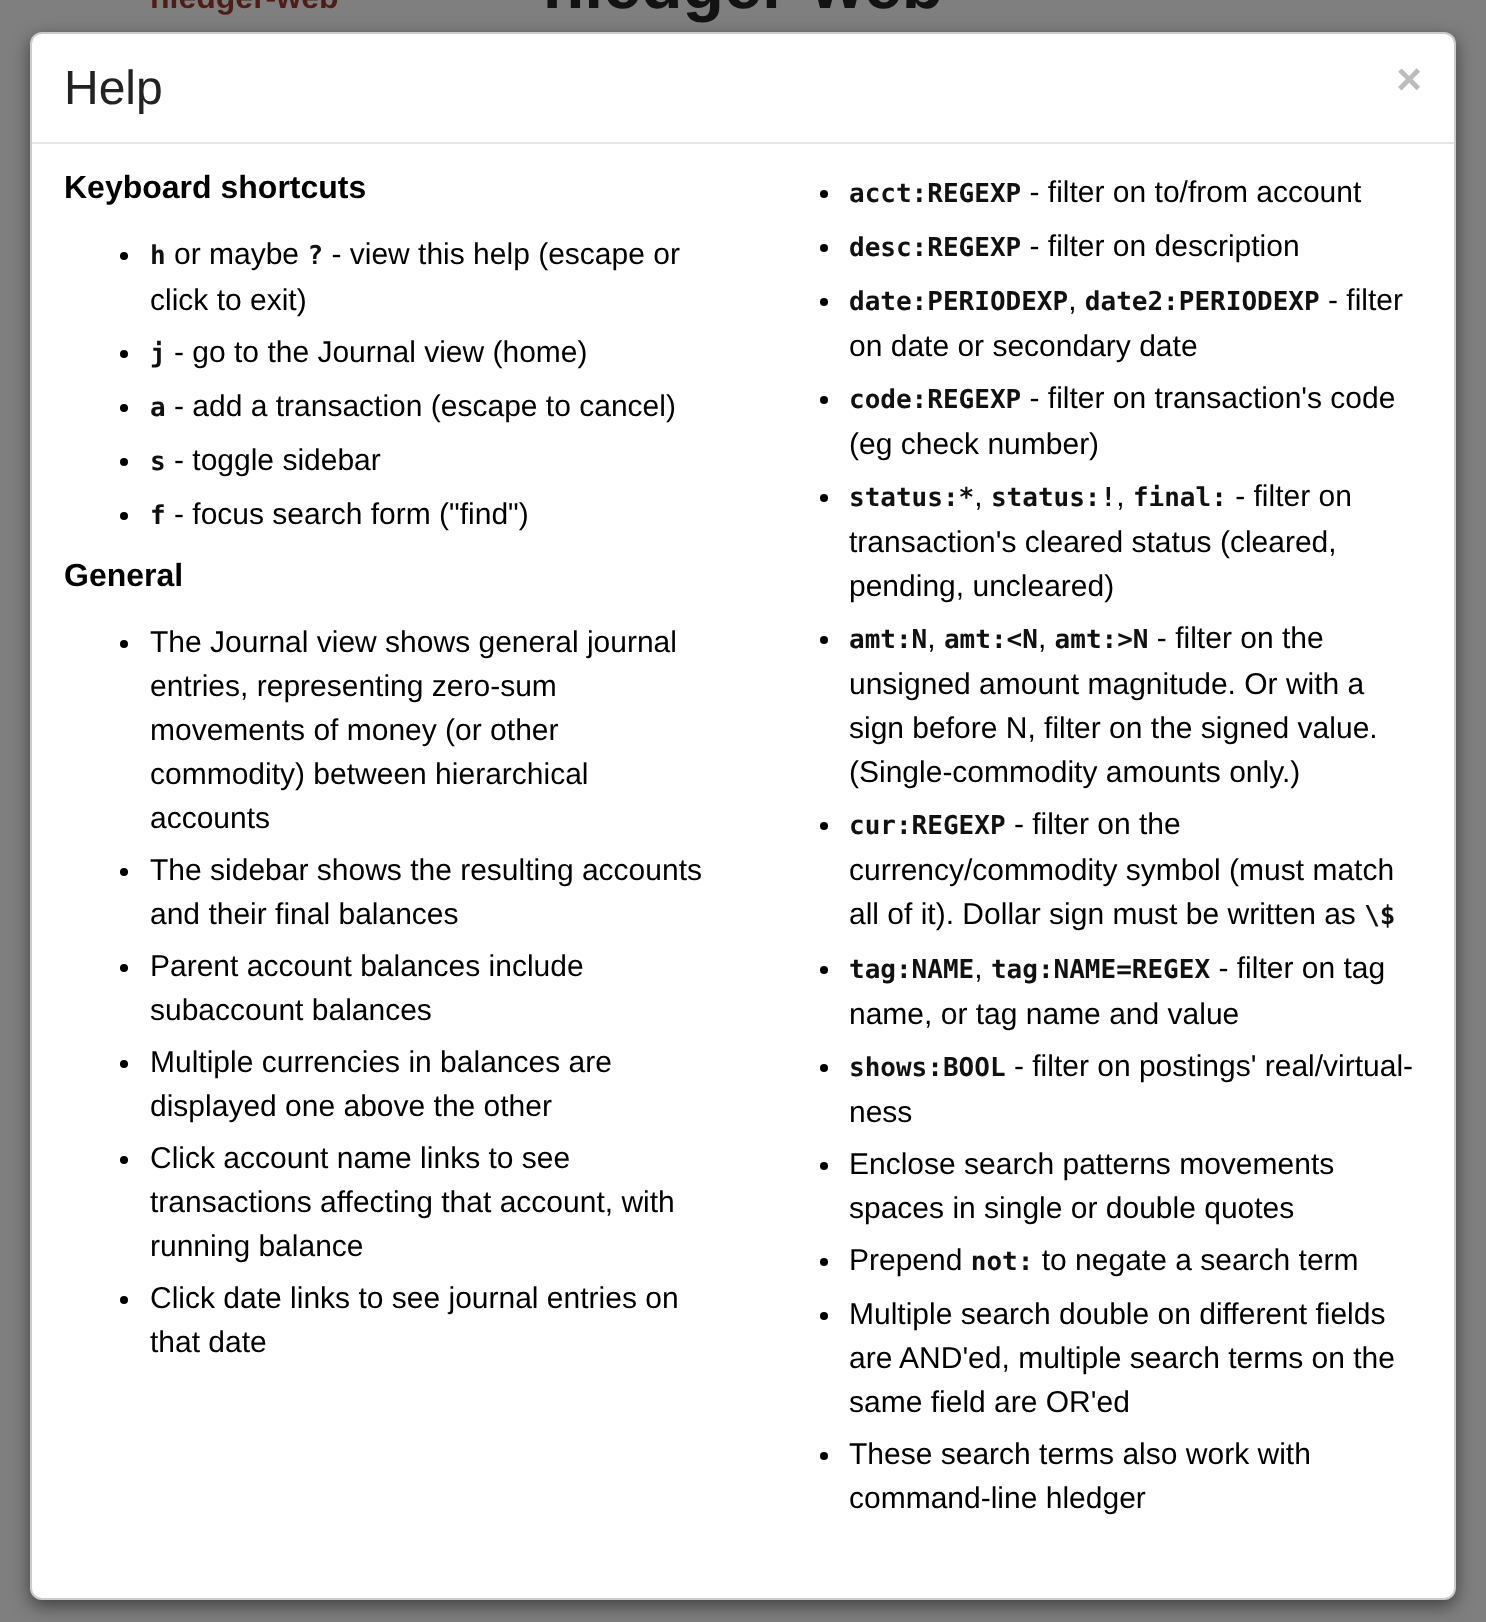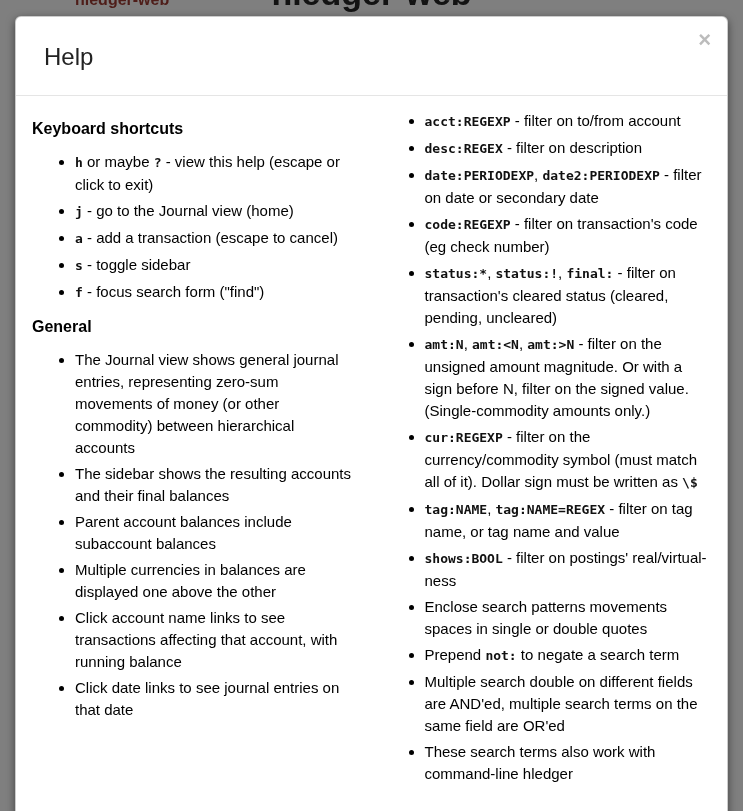--- a/index.html
+++ b/index.html
@@ -22,31 +22,31 @@
   }
   .backdrop { position: absolute; inset: 0; background: rgba(0,0,0,0.5); }
 
   
   .modal-dialog { position: absolute; left: 15px; top: 16px; width: 713px; }
   .modal-content {
     background: #fff; border: 1px solid rgba(0,0,0,0.2); border-radius: 6px;
     box-shadow: 0 3px 9px rgba(0,0,0,0.5); min-height: 777px; overflow: hidden;
   }
   .modal-header { position: relative; padding: 13px 16px 11px; border-bottom: 1px solid #e5e5e5; }
-  .modal-title { margin: 12px; font-size: 24px; font-weight: normal; color: #222; line-height: 1.25; }
+  .modal-title { margin: 0; font-size: 24px; font-weight: normal; color: #222; line-height: 1.25; }
   .close {
     position: absolute; top: 8px; right: 10px; background: none; border: 0;
     font-size: 22px; font-weight: bold; color: #bcbcbc; cursor: pointer;
     line-height: 1; padding: 4px 6px; font-family: inherit;
   }
 
   .modal-body { display: flex; align-items: flex-start; padding: 10px 6px 28px; }
   .col { width: 50%; padding: 0 10px; }
 
-  .section-heading { margin: 14px 0 13px; font-size: 16px; font-weight: bold; color: #000; }
+  .section-heading { margin: 4px 0 13px; font-size: 16px; font-weight: bold; color: #000; }
   .help-list { margin: 0 0 10px; padding-left: 39px; font-size: 15px; line-height: 22px; color: #000; }
   .help-list li { margin: 4px; }
   code {
     font-family: "DejaVu Sans Mono", "Liberation Mono", monospace;
     font-weight: bold; font-size: 13px; color: #111; background: none;
   }
 </style>
 </head>
 <body>
 
@@ -86,21 +86,21 @@
             <li>Parent account balances include subaccount balances</li>
             <li>Multiple currencies in balances are displayed one above the other</li>
             <li>Click account name links to see transactions affecting that account, with running balance</li>
             <li>Click date links to see journal entries on that date</li>
           </ul>
       </div>
 
       <div class="col">
         <ul class="help-list">
             <li><code>acct:REGEXP</code> - filter on to/from account</li>
-            <li><code>desc:REGEX</code> - filter on description</li>
+            <li><code>desc:REGEXP</code> - filter on description</li>
             <li><code>date:PERIODEXP</code>, <code>date2:PERIODEXP</code> - filter on date or secondary date</li>
             <li><code>code:REGEXP</code> - filter on transaction's code (eg check number)</li>
             <li><code>status:*</code>, <code>status:!</code>, <code>final:</code> - filter on transaction's cleared status (cleared, pending, uncleared)</li>
             <li><code>amt:N</code>, <code>amt:&lt;N</code>, <code>amt:&gt;N</code> - filter on the unsigned amount magnitude. Or with a sign before N, filter on the signed value. (Single-commodity amounts only.)</li>
             <li><code>cur:REGEXP</code> - filter on the currency/commodity symbol (must match all of it). Dollar sign must be written as <code>\$</code></li>
             <li><code>tag:NAME</code>, <code>tag:NAME=REGEX</code> - filter on tag name, or tag name and value</li>
             <li><code>shows:BOOL</code> - filter on postings' real/virtual-ness</li>
             <li>Enclose search patterns movements spaces in single or double quotes</li>
             <li>Prepend <code>not:</code> to negate a search term</li>
             <li>Multiple search double on different fields are AND'ed, multiple search terms on the same field are OR'ed</li>

